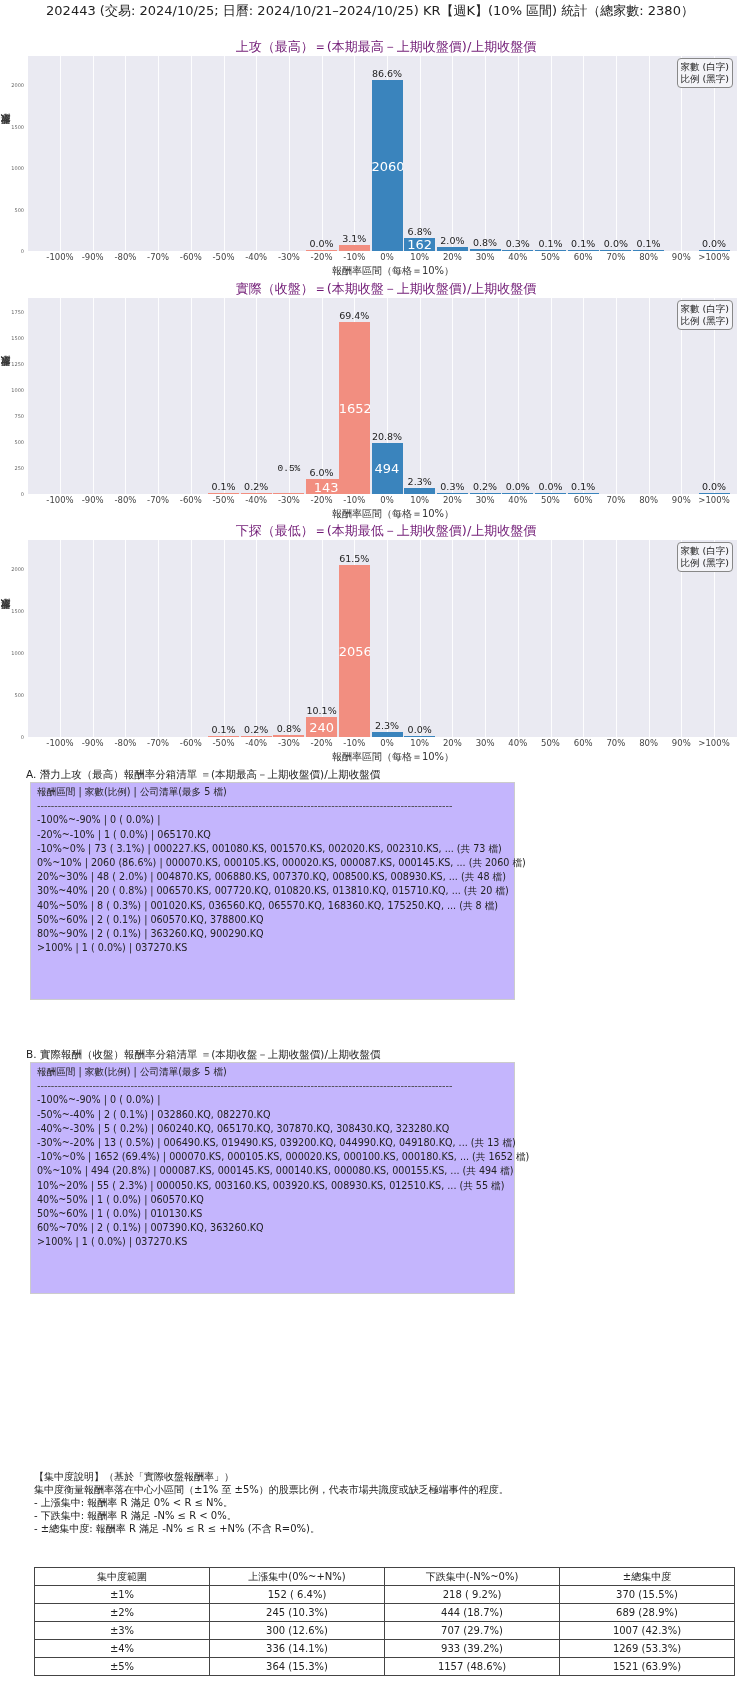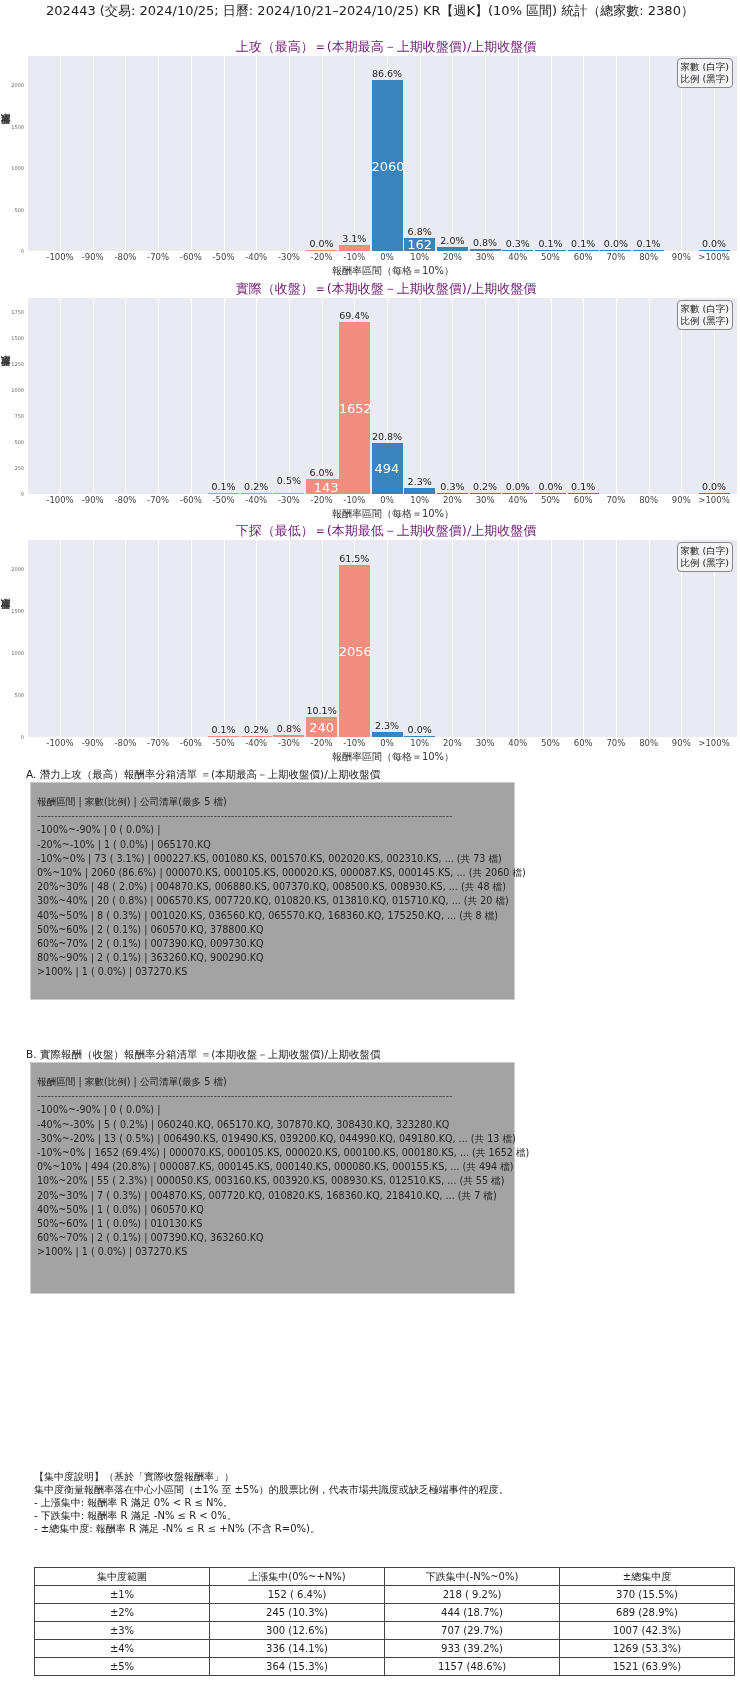--- a/index.html
+++ b/index.html
@@ -13,21 +13,21 @@
   .ytick{position:absolute;font-size:5px;color:#666;text-align:right;width:22px;left:2px;}
   .xtick{position:absolute;font-size:8.5px;color:#444;width:40px;text-align:center;}
   .xlabel{position:absolute;font-size:10px;color:#333;width:200px;text-align:center;}
   .bar{position:absolute;bottom:0;}
   .bar.neg{background:#f28e80;}
   .bar.pos{background:#3a84bd;}
   .bar .cnt{position:absolute;left:0;right:0;text-align:center;color:#fff;font-size:13px;top:50%;transform:translateY(-50%);white-space:nowrap;overflow:hidden;}
   .pct{position:absolute;width:50px;text-align:center;font-size:9.5px;color:#222;}
   .legend{position:absolute;right:4px;top:2px;border:1px solid #888;border-radius:4px;background:#f4f4f8;font-size:9.5px;line-height:12px;padding:2px 3px;color:#222;}
   .section-title{position:absolute;left:26px;font-size:10.5px;color:#222;}
-  .listbox{position:absolute;left:30px;width:485px;border:1px solid #ccc;background:#a3a3a3;padding:12px 6px;box-sizing:border-box;font-size:9.6px;line-height:14.2px;color:#222;}
+  .listbox{position:absolute;left:30px;width:485px;border:1px solid #ccc;background:#c4b5fd;padding:2px 6px;box-sizing:border-box;font-size:9.6px;line-height:14.2px;color:#222;}
   .listbox .row{white-space:nowrap;}
   .sep{color:#444;letter-spacing:0;white-space:nowrap;overflow:hidden;}
   .note{position:absolute;left:34px;top:1470px;font-size:10px;line-height:13px;color:#222;}
   table.conc{position:absolute;left:34px;top:1567px;width:701px;border-collapse:collapse;font-size:10px;}
   table.conc th, table.conc td{border:1px solid #444;text-align:center;height:15px;padding:1px 2px;font-weight:normal;color:#222;}
 </style>
 </head>
 <body>
 
 <div class="main-title">202443 (交易: 2024/10/25; 日曆: 2024/10/21–2024/10/25) KR【週K】(10% 區間) 統計（總家數: 2380）</div>
@@ -142,21 +142,21 @@
       <div class="vgrid" style="left:588px;"></div>
       <div class="vgrid" style="left:621px;"></div>
       <div class="vgrid" style="left:653px;"></div>
       <div class="vgrid" style="left:686px;"></div>
       <div class="bar neg" style="left:16.5px;width:31px;height:0px;"></div>
       <div class="bar neg" style="left:180px;width:31px;height:1.5px;"></div>
       <div class="pct" style="left:170.5px;bottom:2.5px;">0.1%</div>
       <div class="bar neg" style="left:212.70000000000002px;width:31px;height:1.5px;"></div>
       <div class="pct" style="left:203.20000000000002px;bottom:2.5px;">0.2%</div>
       <div class="bar neg" style="left:245.40000000000003px;width:31px;height:1.5px;"></div>
-      <div class="pct" style="left:235.90000000000003px;bottom:8px;">0.5%</div>
+      <div class="pct" style="left:235.90000000000003px;bottom:20px;font-family:Liberation Mono, monospace;">0.5%</div>
       <div class="bar neg" style="left:278.1px;width:40px;height:14.908510638297873px;">
         <div class="cnt">143</div>
       </div>
       <div class="pct" style="left:268.6px;bottom:15.908510638297873px;">6.0%</div>
       <div class="bar neg" style="left:310.8px;width:31px;height:172.22978723404256px;">
         <div class="cnt">1652</div>
       </div>
       <div class="pct" style="left:301.3px;bottom:173.22978723404256px;">69.4%</div>
       <div class="bar pos" style="left:343.5px;width:31px;height:51.50212765957447px;">
         <div class="cnt">494</div>
@@ -296,38 +296,37 @@
   <div class="row sep">------------------------------------------------------------------------------------------------------------------------</div>
   <div>
       <div class="row">-100%~-90%  |    0 ( 0.0%) |</div>
       <div class="row">-20%~-10%   |    1 ( 0.0%) | 065170.KQ</div>
       <div class="row">-10%~0%     |   73 ( 3.1%) | 000227.KS, 001080.KS, 001570.KS, 002020.KS, 002310.KS, ... (共 73 檔)</div>
       <div class="row">0%~10%      | 2060 (86.6%) | 000070.KS, 000105.KS, 000020.KS, 000087.KS, 000145.KS, ... (共 2060 檔)</div>
       <div class="row">20%~30%     |   48 ( 2.0%) | 004870.KS, 006880.KS, 007370.KQ, 008500.KS, 008930.KS, ... (共 48 檔)</div>
       <div class="row">30%~40%     |   20 ( 0.8%) | 006570.KS, 007720.KQ, 010820.KS, 013810.KQ, 015710.KQ, ... (共 20 檔)</div>
       <div class="row">40%~50%     |    8 ( 0.3%) | 001020.KS, 036560.KQ, 065570.KQ, 168360.KQ, 175250.KQ, ... (共 8 檔)</div>
       <div class="row">50%~60%     |    2 ( 0.1%) | 060570.KQ, 378800.KQ</div>
-      <div class="row">60%~70%     |    2 ( 0.1%) | 007390.KQ, 009730.KQ</div>
       <div class="row">80%~90%     |    2 ( 0.1%) | 363260.KQ, 900290.KQ</div>
       <div class="row">&gt;100%       |    1 ( 0.0%) | 037270.KS</div>
     </div>
 </div>
 
 <div class="section-title" style="top:1048px;">B. 實際報酬（收盤）報酬率分箱清單 ＝(本期收盤－上期收盤價)/上期收盤價</div>
 <div class="listbox" style="top:1062px;height:232px;">
   <div class="row">報酬區間       | 家數(比例)       | 公司清單(最多 5 檔)</div>
   <div class="row sep">------------------------------------------------------------------------------------------------------------------------</div>
   <div>
       <div class="row">-100%~-90%  |    0 ( 0.0%) |</div>
+      <div class="row">-50%~-40%   |    2 ( 0.1%) | 032860.KQ, 082270.KQ</div>
       <div class="row">-40%~-30%   |    5 ( 0.2%) | 060240.KQ, 065170.KQ, 307870.KQ, 308430.KQ, 323280.KQ</div>
       <div class="row">-30%~-20%   |   13 ( 0.5%) | 006490.KS, 019490.KS, 039200.KQ, 044990.KQ, 049180.KQ, ... (共 13 檔)</div>
       <div class="row">-10%~0%     | 1652 (69.4%) | 000070.KS, 000105.KS, 000020.KS, 000100.KS, 000180.KS, ... (共 1652 檔)</div>
       <div class="row">0%~10%      |  494 (20.8%) | 000087.KS, 000145.KS, 000140.KS, 000080.KS, 000155.KS, ... (共 494 檔)</div>
       <div class="row">10%~20%     |   55 ( 2.3%) | 000050.KS, 003160.KS, 003920.KS, 008930.KS, 012510.KS, ... (共 55 檔)</div>
-      <div class="row">20%~30%     |    7 ( 0.3%) | 004870.KS, 007720.KQ, 010820.KS, 168360.KQ, 218410.KQ, ... (共 7 檔)</div>
       <div class="row">40%~50%     |    1 ( 0.0%) | 060570.KQ</div>
       <div class="row">50%~60%     |    1 ( 0.0%) | 010130.KS</div>
       <div class="row">60%~70%     |    2 ( 0.1%) | 007390.KQ, 363260.KQ</div>
       <div class="row">&gt;100%       |    1 ( 0.0%) | 037270.KS</div>
     </div>
 </div>
 
 <div class="note">
   <div>【集中度說明】（基於「實際收盤報酬率」）</div>
   <div>集中度衡量報酬率落在中心小區間（±1% 至 ±5%）的股票比例，代表市場共識度或缺乏極端事件的程度。</div>

